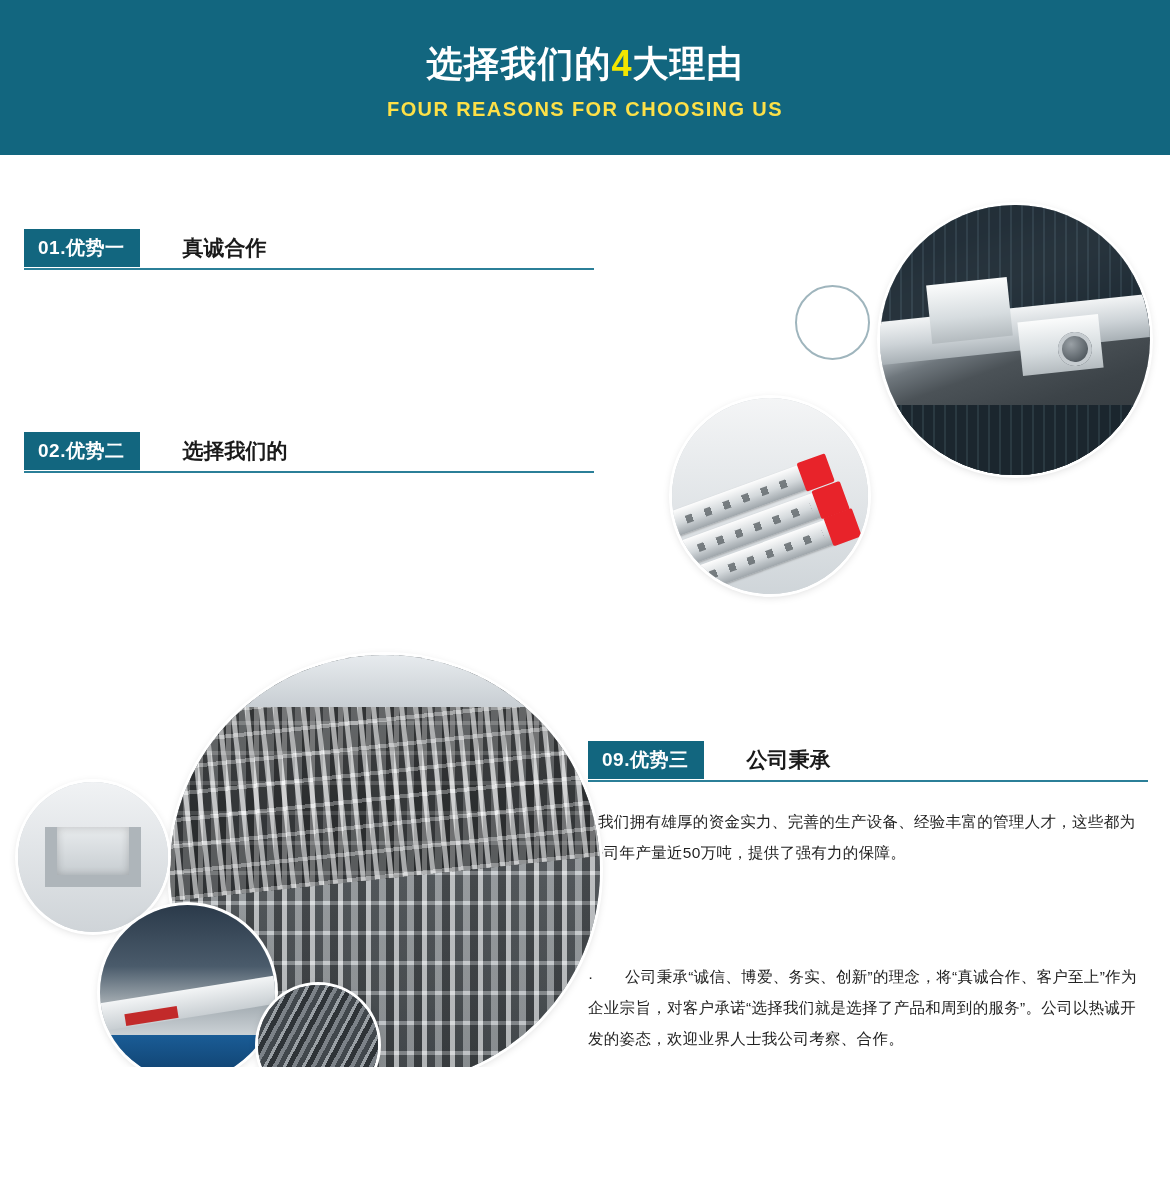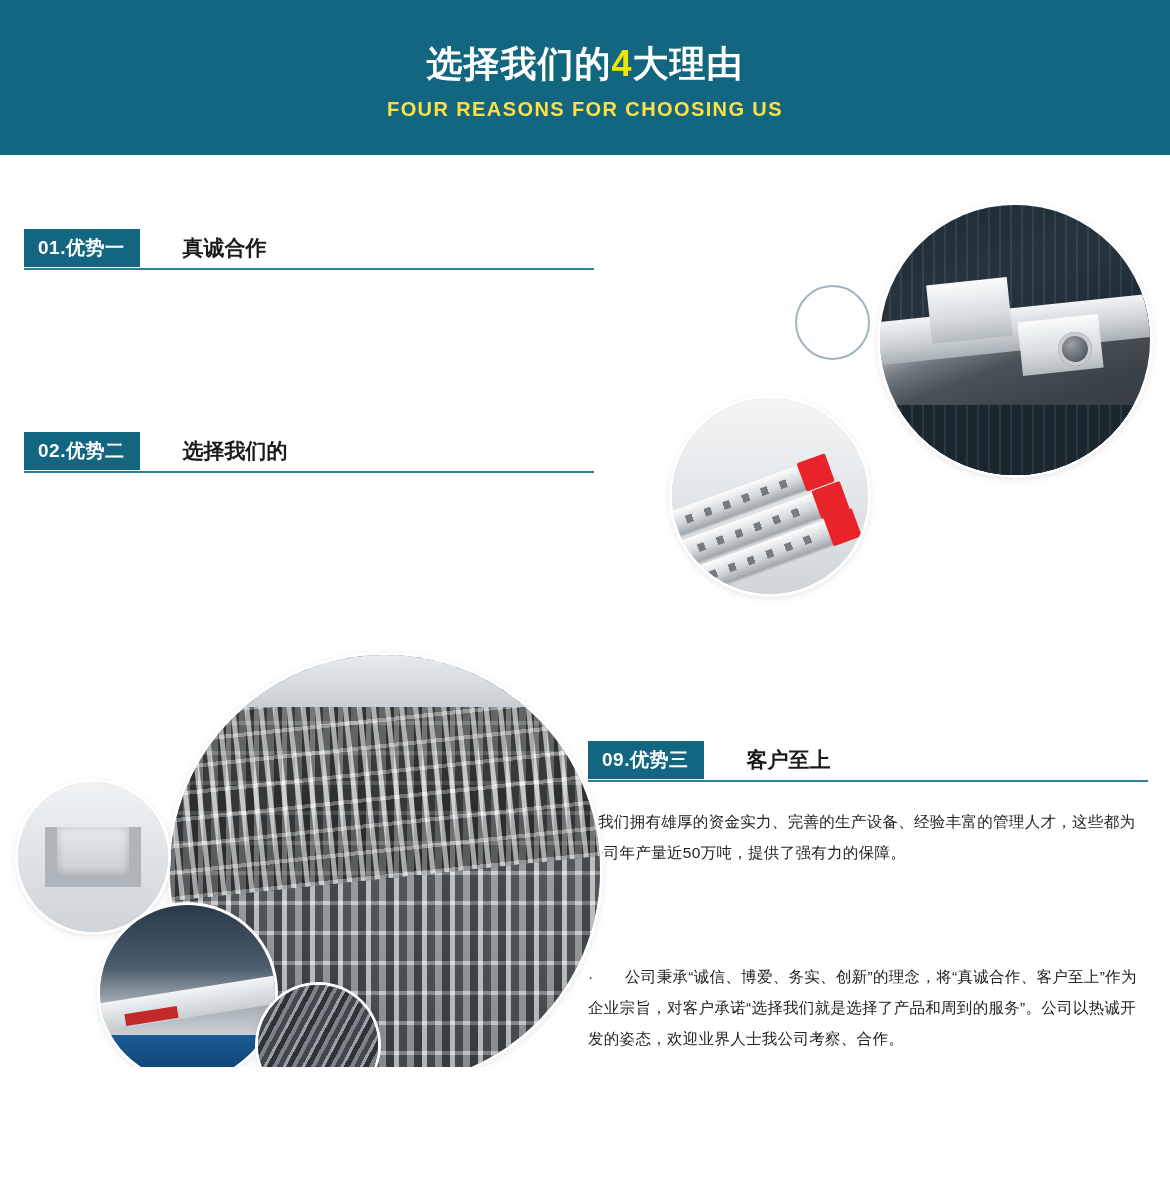--- a/index.html
+++ b/index.html
@@ -257,21 +257,21 @@
     <div class="feature-head">
       <div class="tag">02.优势二</div>
       <div class="head-title">选择我们的</div>
       <div class="head-rule"></div>
     </div>
   </div>
 
   <div class="feature" id="feature-3">
     <div class="feature-head">
       <div class="tag">09.优势三</div>
-      <div class="head-title">客户至上</div>
+      <div class="head-title">公司秉承</div>
       <div class="head-rule"></div>
     </div>
     <div class="feature-body">· 我们拥有雄厚的资金实力、完善的生产设备、经验丰富的管理人才，这些都为公司年产量近50万吨，提供了强有力的保障。</div>
   </div>
 
   <div class="feature" id="feature-4">
     <div class="feature-body">·　　公司秉承“诚信、博爱、务实、创新”的理念，将“真诚合作、客户至上”作为企业宗旨，对客户承诺“选择我们就是选择了产品和周到的服务”。公司以热诚开发的姿态，欢迎业界人士我公司考察、合作。</div>
   </div>
 
   <div class="circle photo-border" id="photo-main-top">

